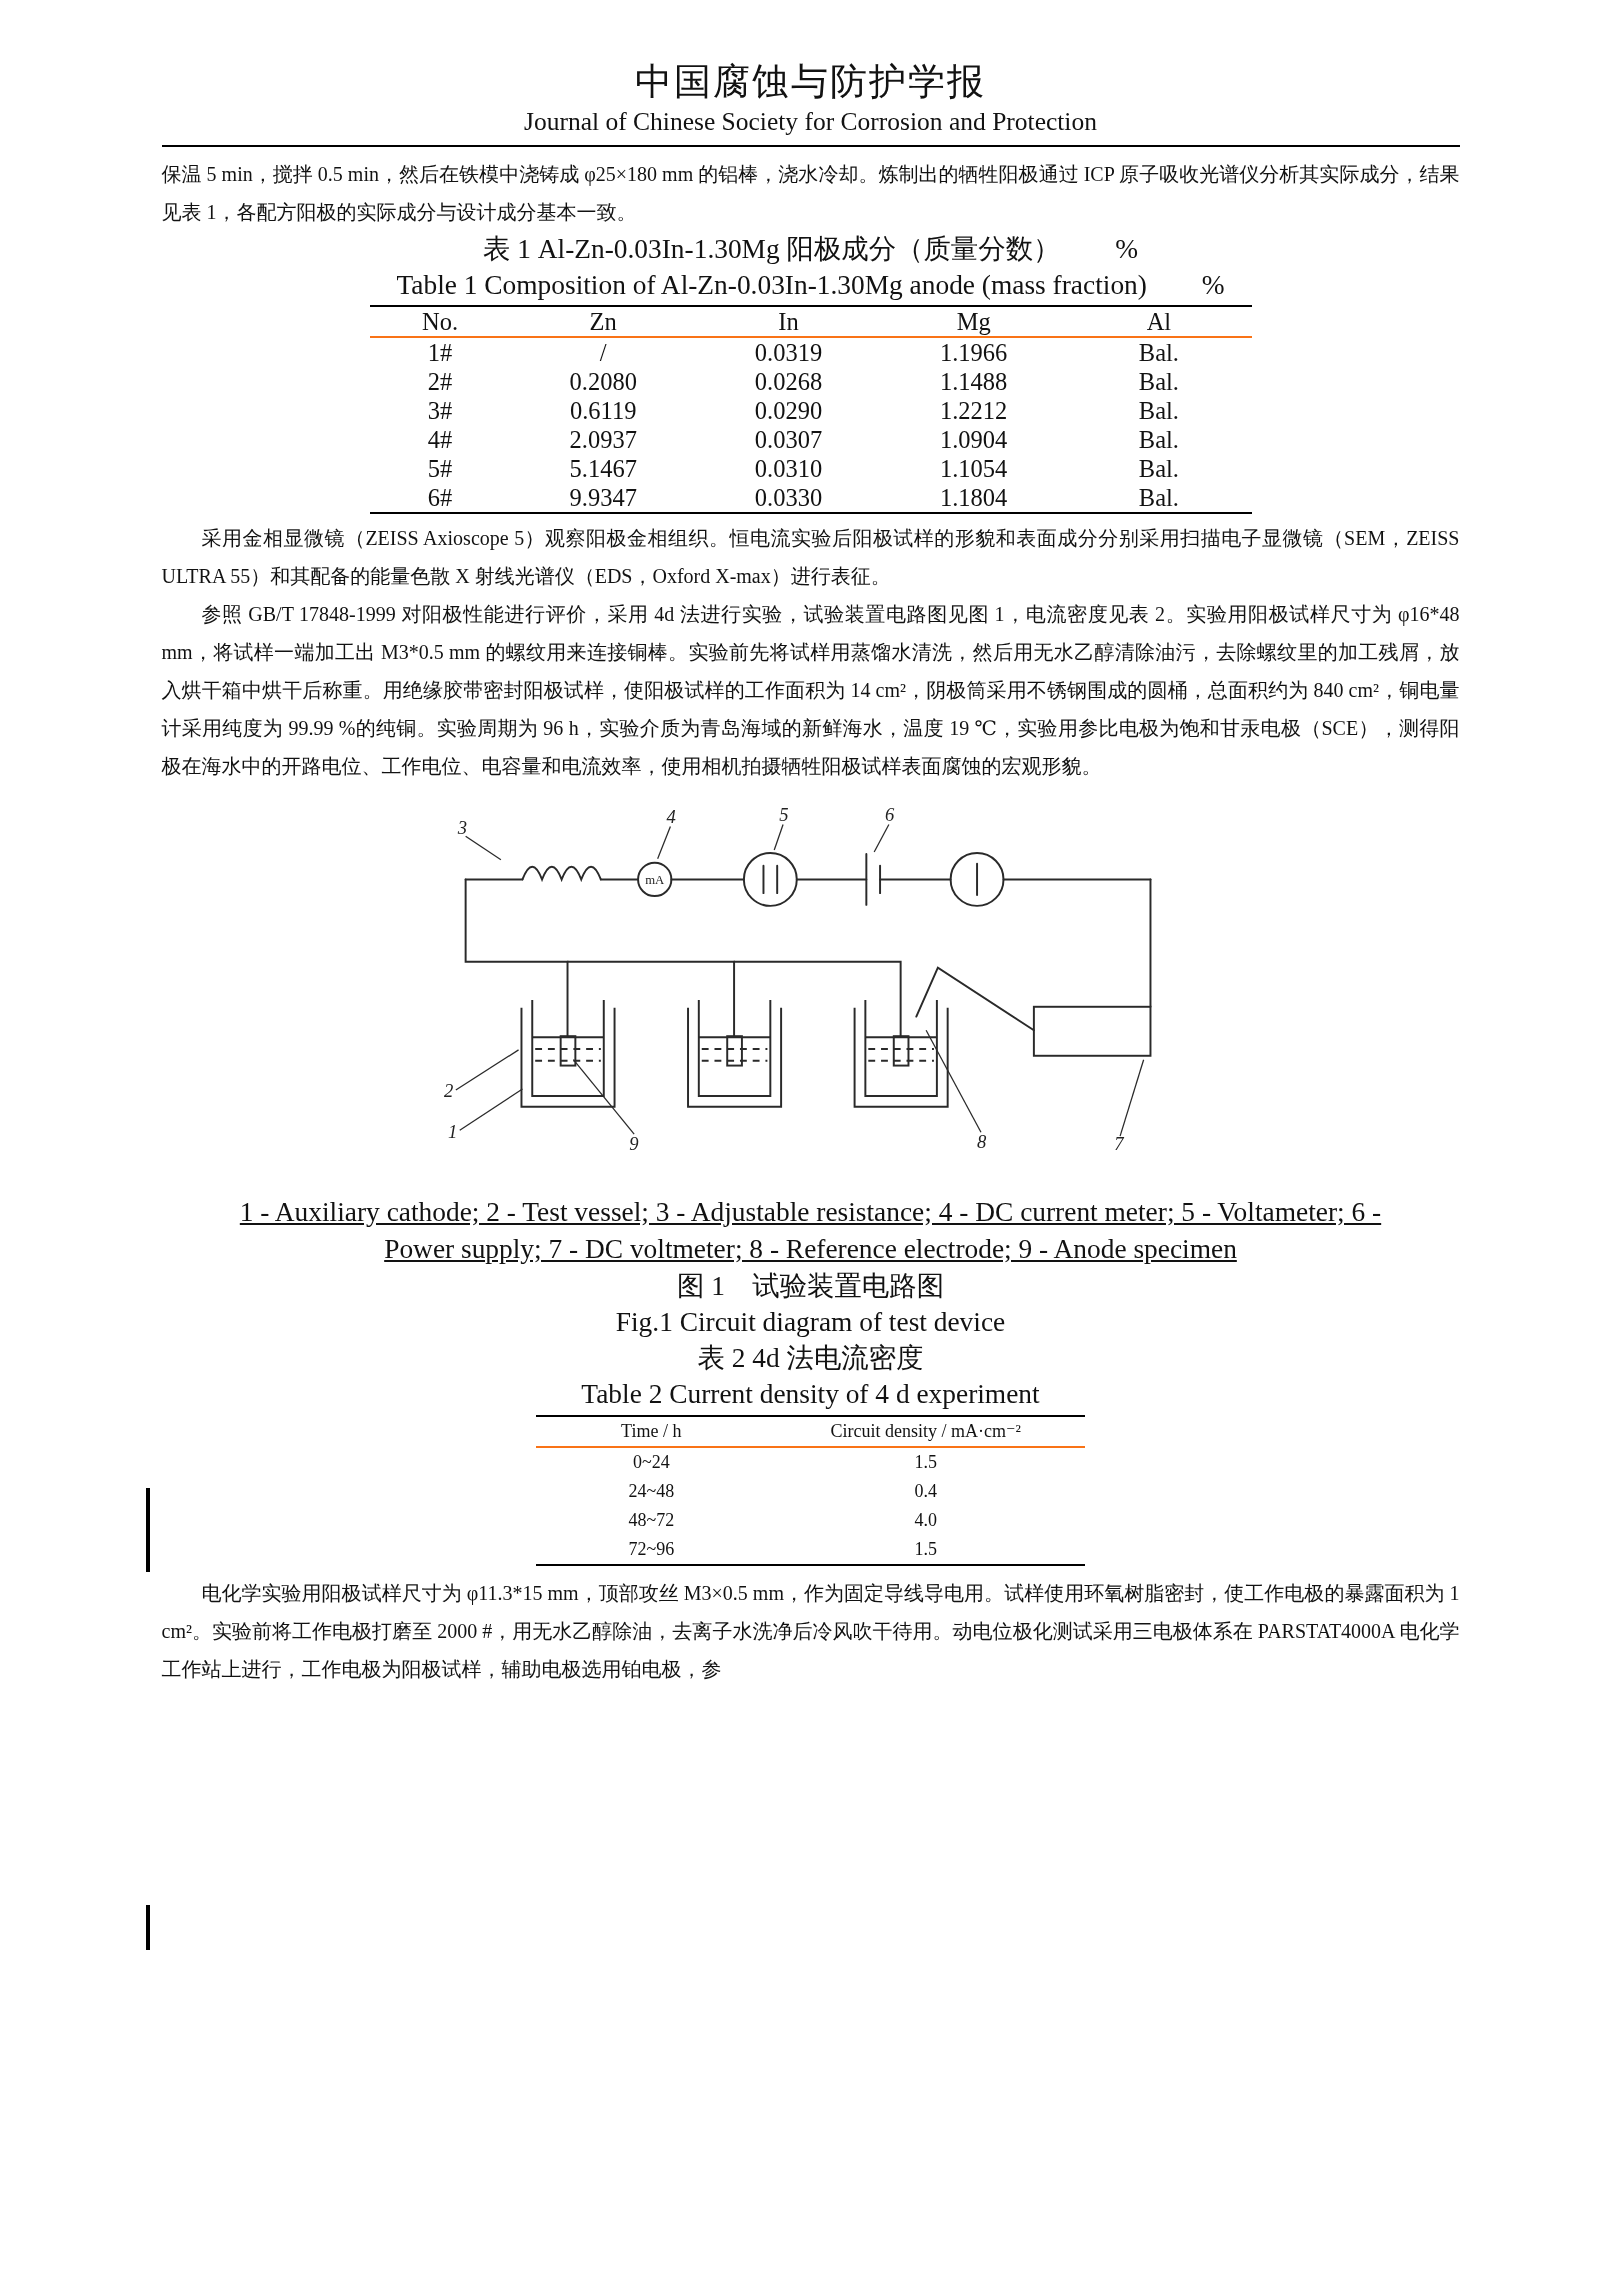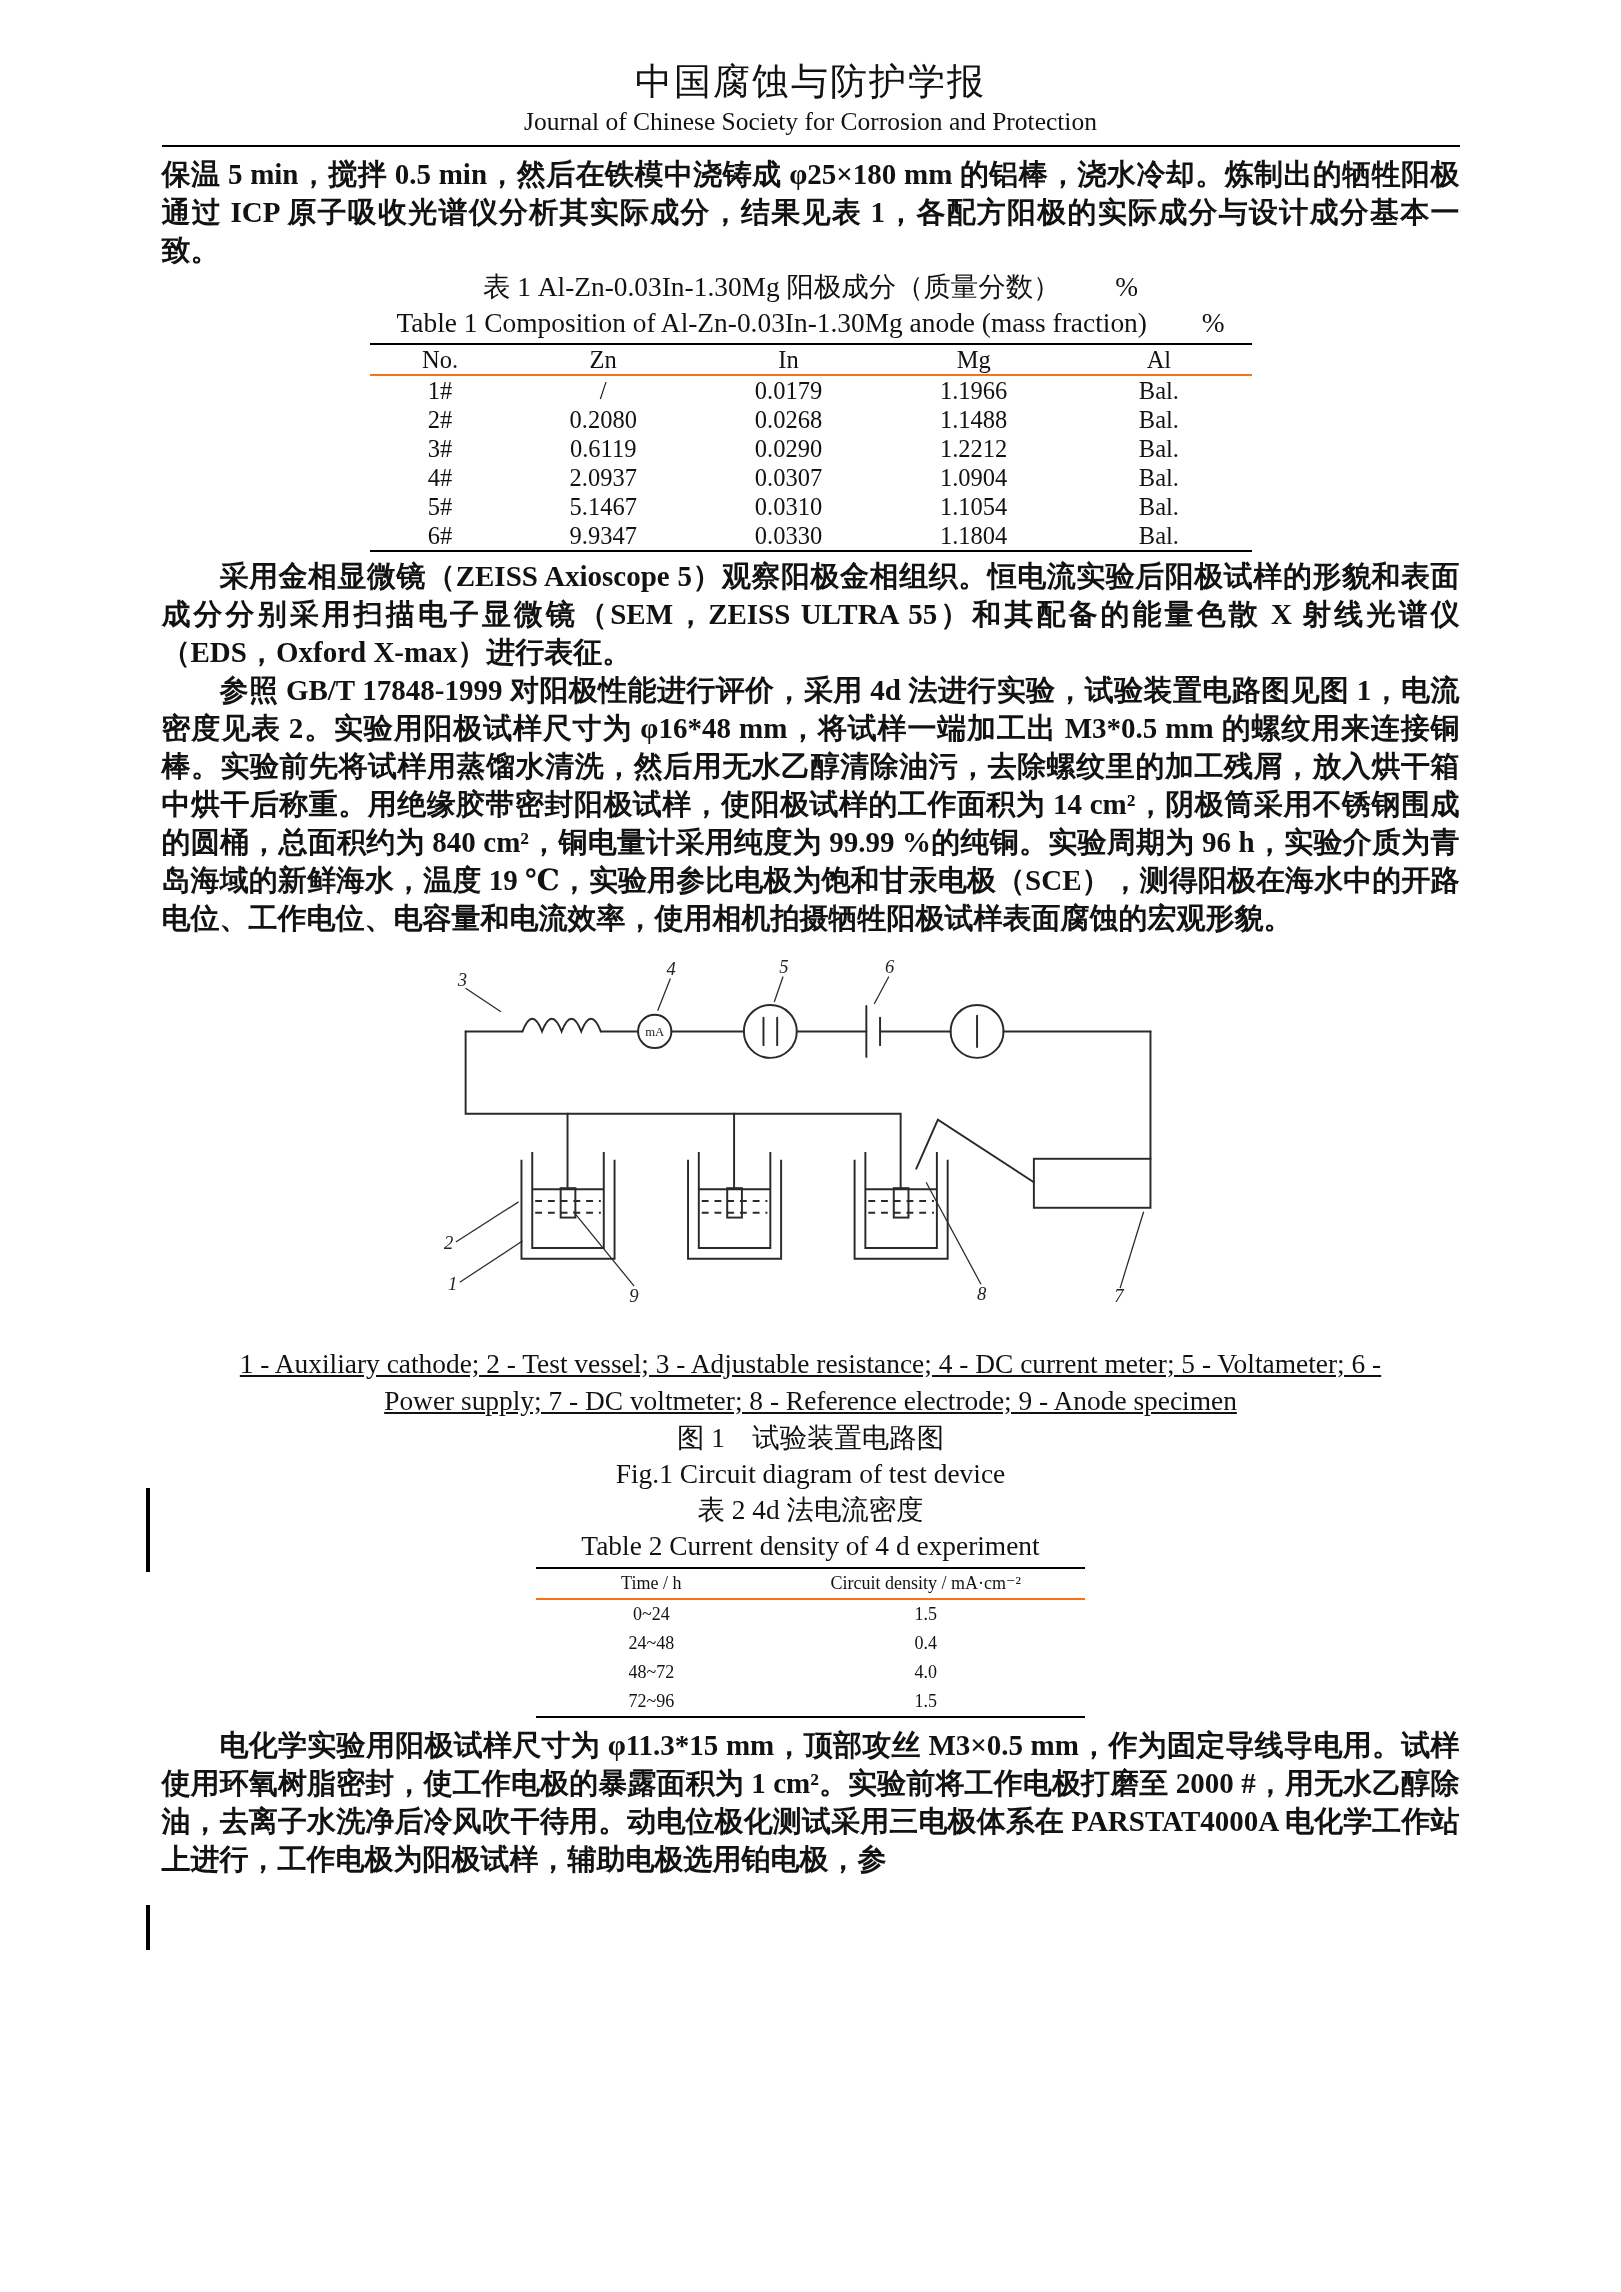--- a/index.html
+++ b/index.html
@@ -5,21 +5,21 @@
   * { margin:0; padding:0; box-sizing:border-box; }
   html, body { background:#ffffff; }
   body { font-family:"Liberation Serif","DejaVu Serif",serif; color:#121212; }
   .page { position:relative; width:1621px; height:2010px; background:#ffffff; overflow:hidden; }
   .content { width:1298px; margin:0 auto; padding-top:57px; }
 
   .hdr-cn { font-size:37px; text-align:center; letter-spacing:2px; }
   .hdr-en { font-size:25.5px; text-align:center; margin-top:0; }
   .rule   { border-bottom:2.9px solid #000; margin-top:7.8px; margin-bottom:7.8px; }
 
-  .body { font-size:29px; line-height:38px; text-align:justify;font-weight:bold; }
+  .body { font-size:20px; line-height:38px; text-align:justify; }
   .indent { text-indent:2em; }
 
   .cap { font-size:27.4px; line-height:36px; text-align:center; }
   .legend { font-size:27.4px; line-height:37px; text-align:center; max-width:1215px; margin:3.9px auto 0;text-decoration:underline; }
 
   table { border-collapse:collapse; table-layout:fixed;
           border-top:2.9px solid #000; border-bottom:2.9px solid #000; }
   thead tr { border-bottom:2px solid #f97316; }
   th { font-weight:normal; }
   th, td { text-align:center; padding:0 3.9px; }
@@ -73,21 +73,21 @@
           <th>Zn</th>
           <th>In</th>
           <th>Mg</th>
           <th>Al</th>
         </tr>
       </thead>
       <tbody>
         <tr>
           <td>1#</td>
           <td>/</td>
-          <td>0.0179</td>
+          <td>0.0319</td>
           <td>1.1966</td>
           <td>Bal.</td>
         </tr>
         <tr>
           <td>2#</td>
           <td>0.2080</td>
           <td>0.0268</td>
           <td>1.1488</td>
           <td>Bal.</td>
         </tr>

